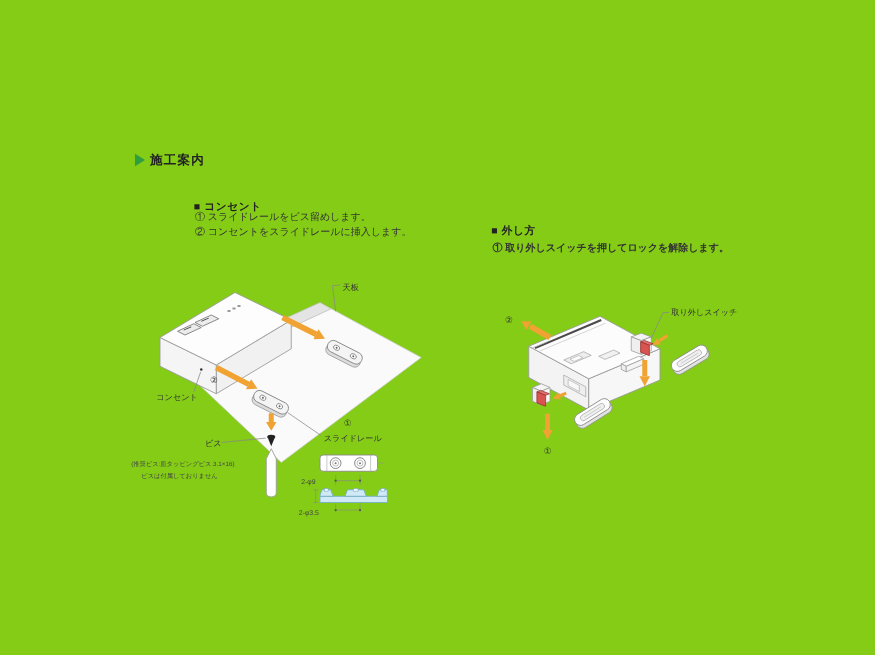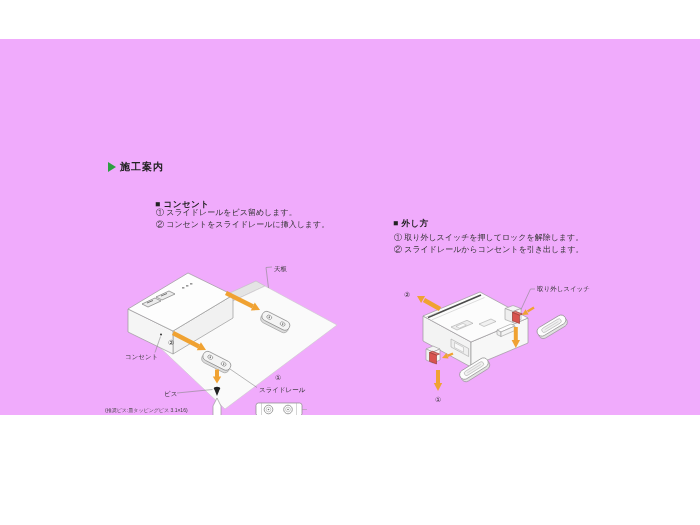--- a/index.html
+++ b/index.html
@@ -1,19 +1,19 @@
 <!DOCTYPE html>
 <html><head>
 <meta charset="utf-8">
 <style>
   * { margin:0; padding:0; box-sizing:border-box; }
   html,body { background:#fff; }
   #screen {
-    position:relative; width:700px; height:376px; background:#f0abfc;
-    font-family:"Liberation Sans", sans-serif; color:#333; overflow:hidden;margin-top:39px;
+    position:relative; width:700px; height:524px; background:#84cc16;
+    font-family:"Liberation Sans", sans-serif; color:#333; overflow:hidden;
   }
   .abs { position:absolute; }
   .title-row { display:flex; align-items:center; gap:4px; }
   .tri {
     width:0; height:0; border-left:8px solid #2E9E41;
     border-top:5px solid transparent; border-bottom:5px solid transparent;
     display:inline-block;
   }
   .page-title { font-size:10px; font-weight:bold; color:#222; letter-spacing:1px; }
   .sec-head { font-size:8.5px; font-weight:bold; color:#222; letter-spacing:0.5px; }
@@ -36,23 +36,22 @@
     <span class="page-title">施工案内</span>
   </div>
 
   <div class="abs sec-head" style="left:155px; top:160px;">■ コンセント</div>
   <div class="abs steps" style="left:156px; top:168px;">
     <div>① スライドレールをビス留めします。</div>
     <div>② コンセントをスライドレールに挿入します。</div>
   </div>
 
   <div class="abs sec-head" style="left:393px; top:179px;">■ 外し方</div>
-  <div class="abs steps" style="left:394px; top:193px;">
+  <div class="abs steps" style="left:394px; top:193px;font-weight:bold;">
     <div>① 取り外しスイッチを押してロックを解除します。</div>
-    <div>② スライドレールからコンセントを引き出します。</div>
   </div>
 
   <svg class="abs" style="left:98px; top:218px;" width="240" height="235" viewBox="0 0 240 235">
 
     <polygon points="44,76 158,24 167,29 53,82" fill="#e4e4e4" stroke="#bdbdbd" stroke-width="0.6"></polygon>
     <polygon points="53,82 167,29 239,68 127,152" fill="#fafafa" stroke="#c9c9c9" stroke-width="0.6"></polygon>
 
     <g transform="translate(177.5,64.5) rotate(27)">
       <rect x="-15" y="-2.3" width="30" height="9" rx="4.5" fill="#ddd" stroke="#999" stroke-width="0.6"></rect>
       <rect x="-15" y="-5.5" width="30" height="9.5" rx="4.5" fill="#f4f4f4" stroke="#888" stroke-width="0.7"></rect>

